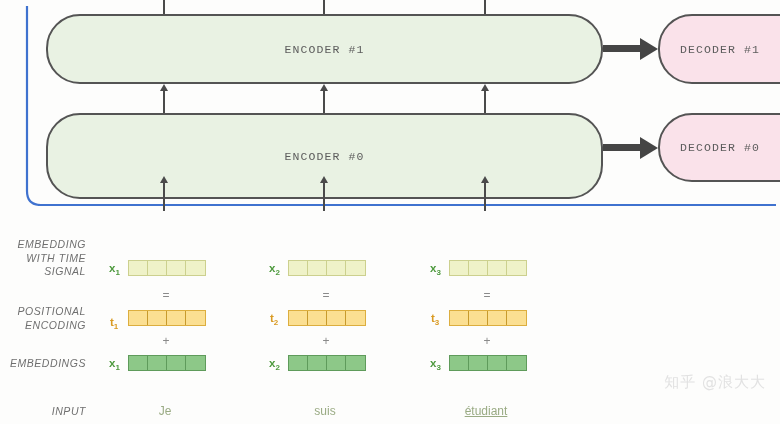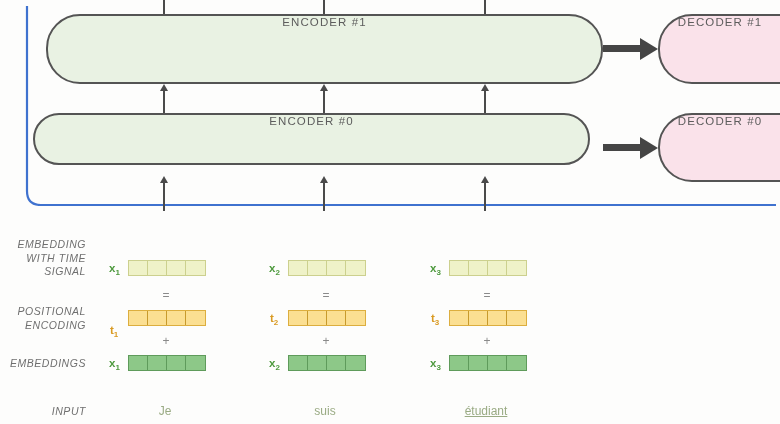--- a/index.html
+++ b/index.html
@@ -19,34 +19,35 @@
     overflow: hidden;
   }
 
   
   .block {
     position: absolute;
     box-sizing: border-box;
     border: 2.2px solid #545454;
     border-radius: 34px;
     display: flex;
-    align-items: flex-start;
+    align-items: center;
     justify-content: center;
     letter-spacing: 1.1px;
     font-size: 11.5px;
     color: #5d5d5d;
+    font-family: Liberation Mono, monospace;
   }
   .encoder {
     background: #e9f2e3;
   }
   .decoder {
     background: #fae2ea;
   }
   .enc1 { left: 46px;  top: 14px;  width: 557px; height: 70px; }
-  .enc0 { left: 33px;  top: 113px; width: 557px; height: 52px; }
+  .enc0 { left: 46px;  top: 113px; width: 557px; height: 86px; }
   .dec1 { left: 658px; top: 14px;  width: 170px; height: 70px; }
   .dec0 { left: 658px; top: 113px; width: 170px; height: 69px; }
   .dec-label { position: relative; left: -40px; padding-left: 34px; }
 
   
   .fat-arrow {
     position: absolute;
     height: 7px;
     background: #454545;
   }
@@ -211,21 +212,21 @@
     <span>x</span><sub>1</sub>
   </div>
   <div class="vec vec-pale" style="left:128px; top:260px;">
     <span class="cell"></span>
     <span class="cell"></span>
     <span class="cell"></span>
     <span class="cell"></span>
   </div>
   <div class="op" style="left:156px; top:288px;">=</div>
 
-  <div class="vec-label lbl-orange" style="left:110px; top:324px;">
+  <div class="vec-label lbl-orange" style="left:110px; top:316px;">
     <span>t</span><sub>1</sub>
   </div>
   <div class="vec vec-yellow" style="left:128px; top:310px;">
     <span class="cell"></span>
     <span class="cell"></span>
     <span class="cell"></span>
     <span class="cell"></span>
   </div>
   <div class="op" style="left:156px; top:334px;">+</div>
 
@@ -299,14 +300,15 @@
     <span>x</span><sub>3</sub>
   </div>
   <div class="vec vec-green" style="left:449px; top:355px;">
     <span class="cell"></span>
     <span class="cell"></span>
     <span class="cell"></span>
     <span class="cell"></span>
   </div>
   <div class="input-word" style="left:426px; top:404px;text-decoration:underline;">étudiant</div>
 
+  <div class="watermark">知乎 @浪大大</div>
 
 </div>
 
 </body></html>

